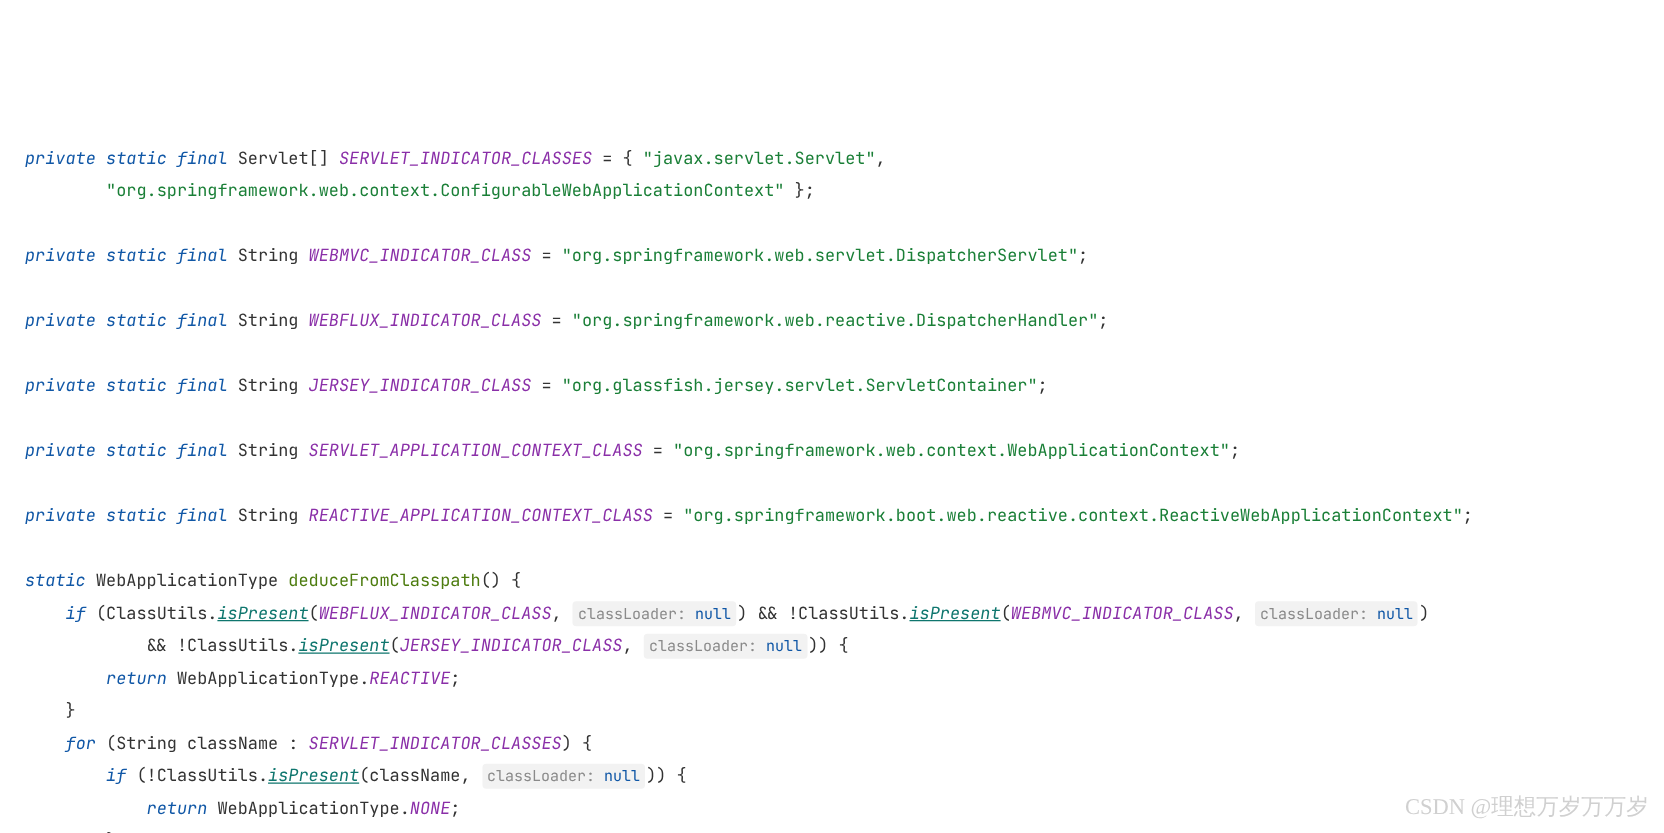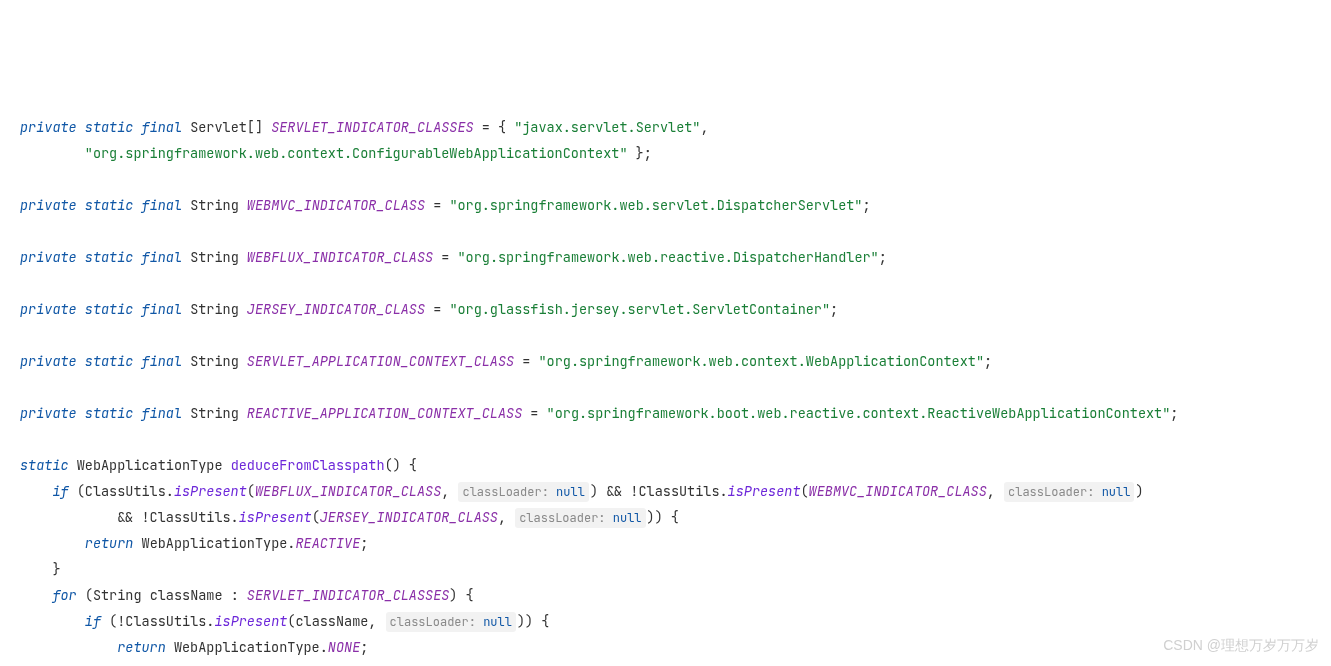--- a/index.html
+++ b/index.html
@@ -11,44 +11,44 @@
     background: #ffffff;
     color: #333;
     white-space: pre;
     font-style: italic;
   }
   .kw { color: #1057a6; font-style: italic; }
   .type { color: #333; font-style: normal; }
   .const { color: #8a2fa8; }
   .str { color: #1a7f37; font-style: normal; }
   .plain { color: #333; font-style: normal; }
-  .mname { color: #6d28d9; font-style: normal; }
-  .sname { color: #6d28d9; font-style: italic; }
+  .mname { color: #4d7c0f; font-style: normal; }
+  .sname { color: #0f766e; font-style: italic; text-decoration: underline; }
   .null { color: #1057a6; font-style: italic; }
   .hint-box {
     background: #f2f2f2;
     border-radius: 3px;
     padding: 1px 4px;
     font-style: normal;
     color: #8a8a8a;
     font-size: 12px;
     display: inline-block;
     line-height: 18px;
     margin: 0 1px;
     text-align: right;
   }
   .hint-box .null { color: #1057a6; font-style: normal; }
   .watermark {
     position: fixed;
     bottom: 8px;
     right: 12px;
     color: #d0d0d0;
     font-style: normal;
-    font-size: 14px;
-    font-family: Liberation Sans, sans-serif;
+    font-size: 18px;
+    font-family: Liberation Serif, serif;
   }
 </style>
 </head>
 <body>
 
 
 
 <div><span class="kw">private</span> <span class="kw">static</span> <span class="kw">final</span> <span class="type">Servlet[]</span> <span class="const">SERVLET_INDICATOR_CLASSES</span><span class="plain"> = { </span><span class="str">"javax.servlet.Servlet"</span><span class="plain">,</span>
         <span class="str">"org.springframework.web.context.ConfigurableWebApplicationContext"</span><span class="plain"> };</span>
 

